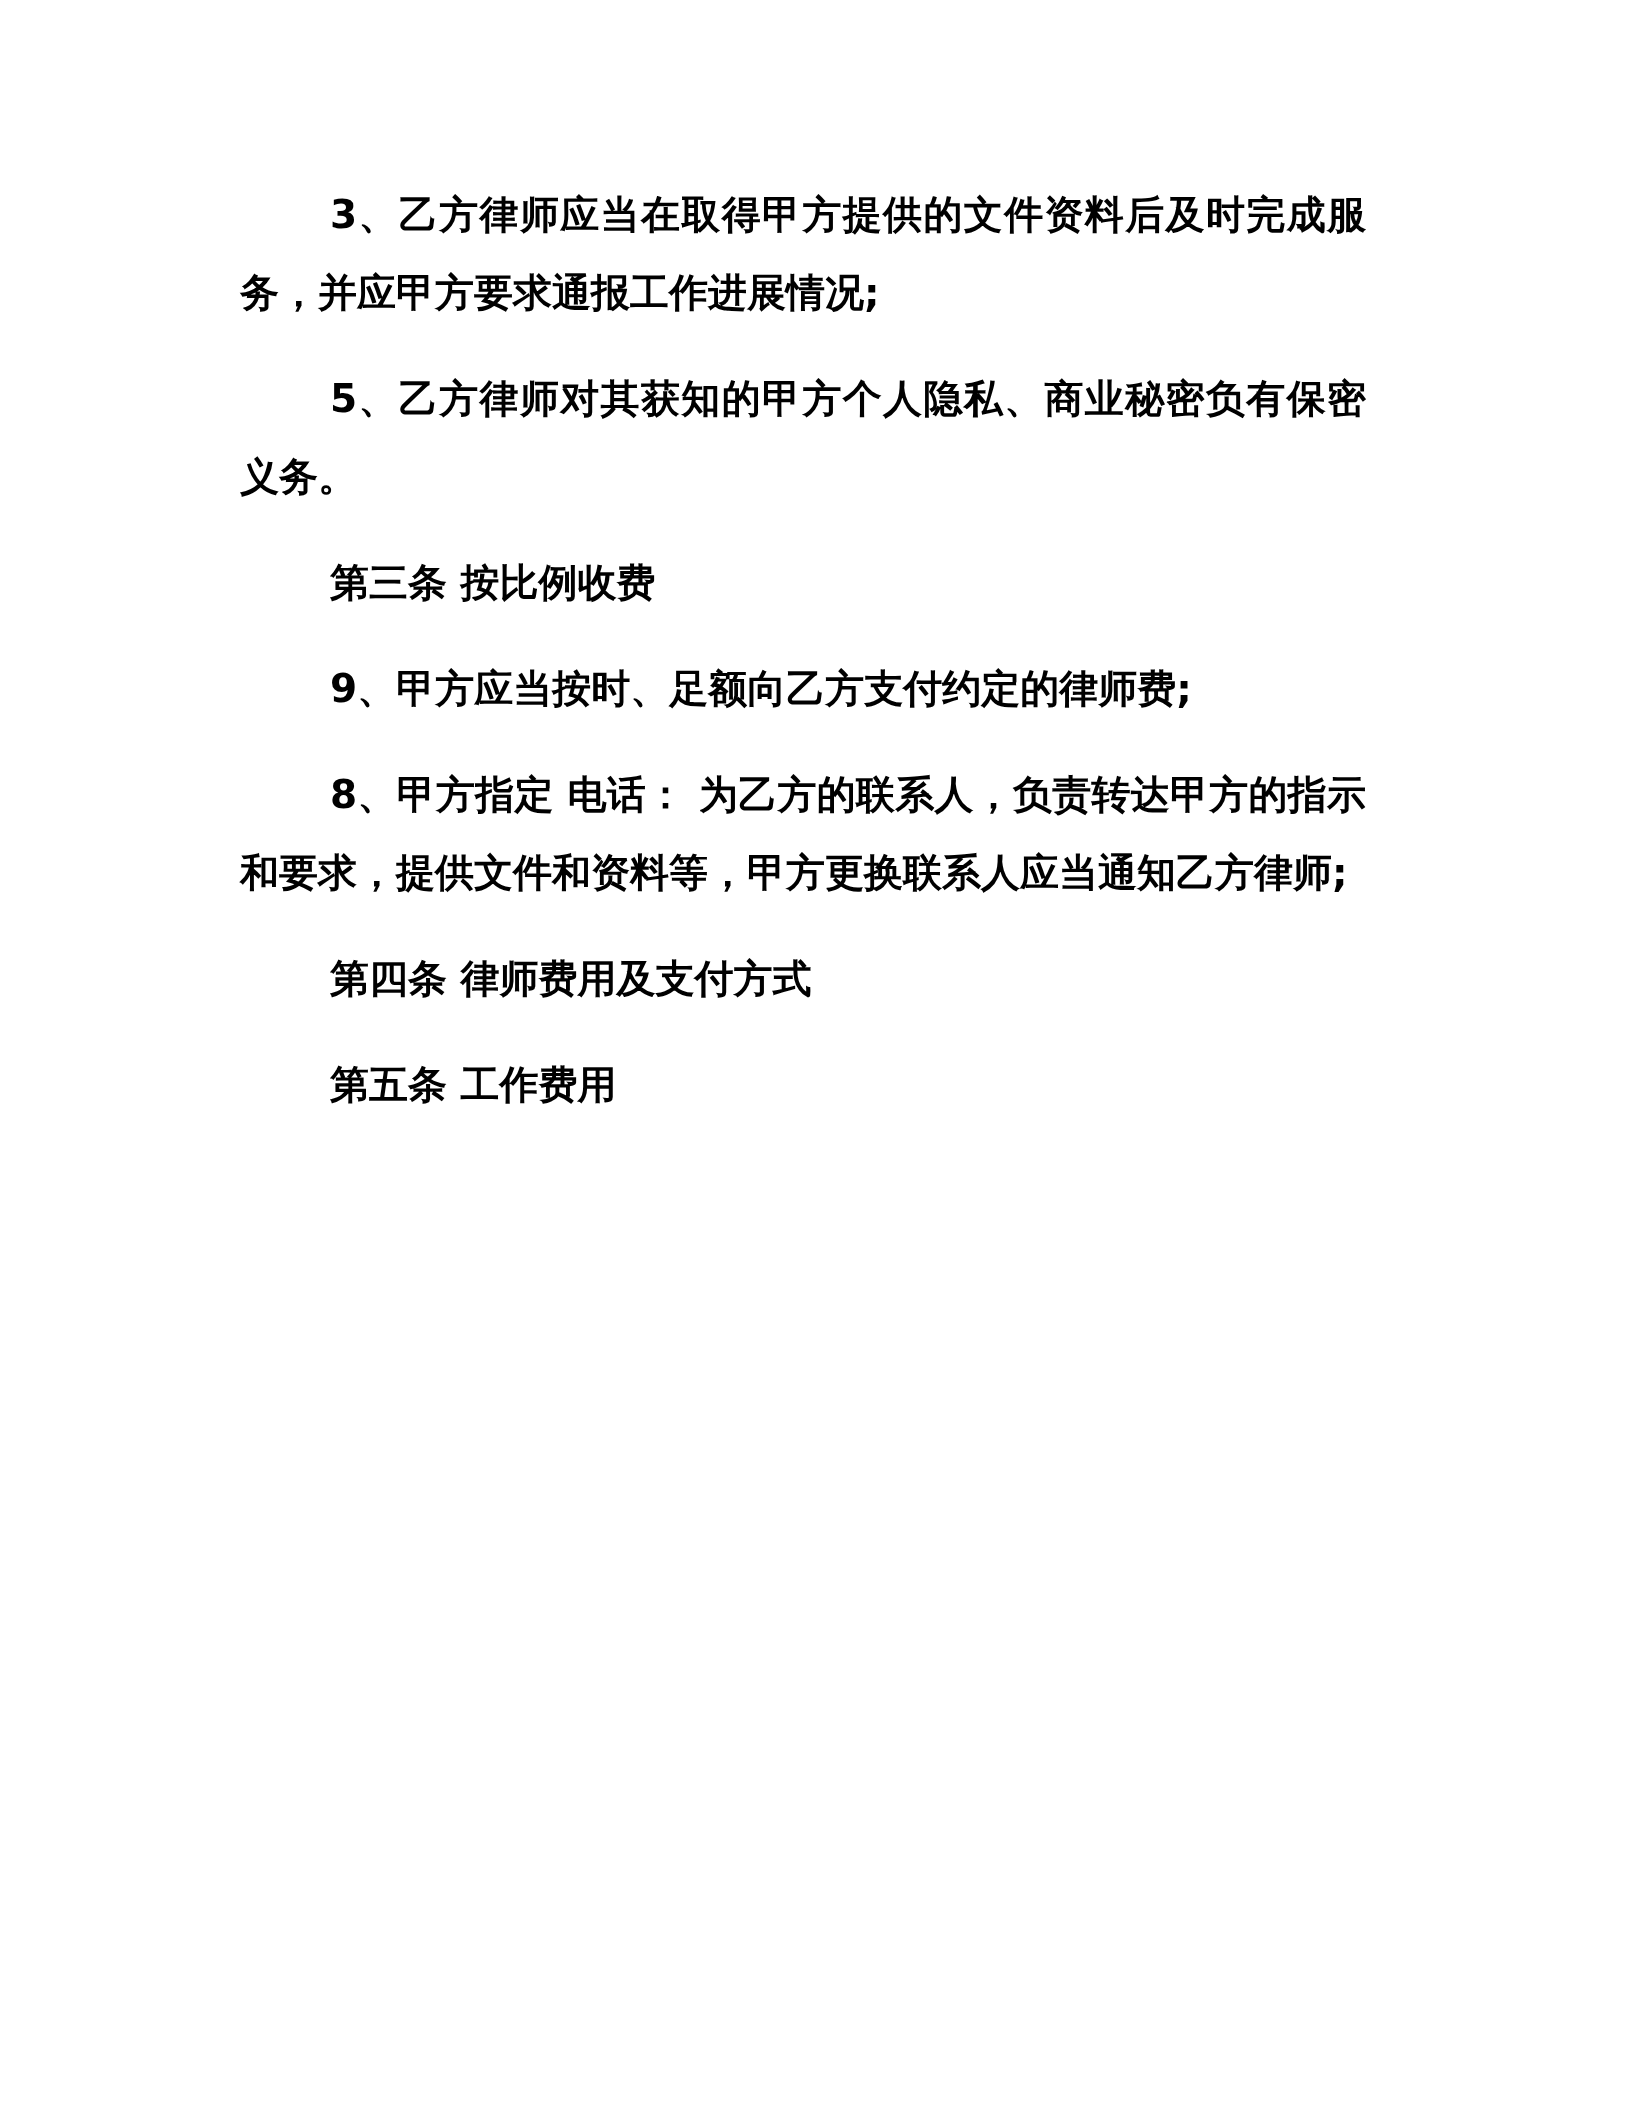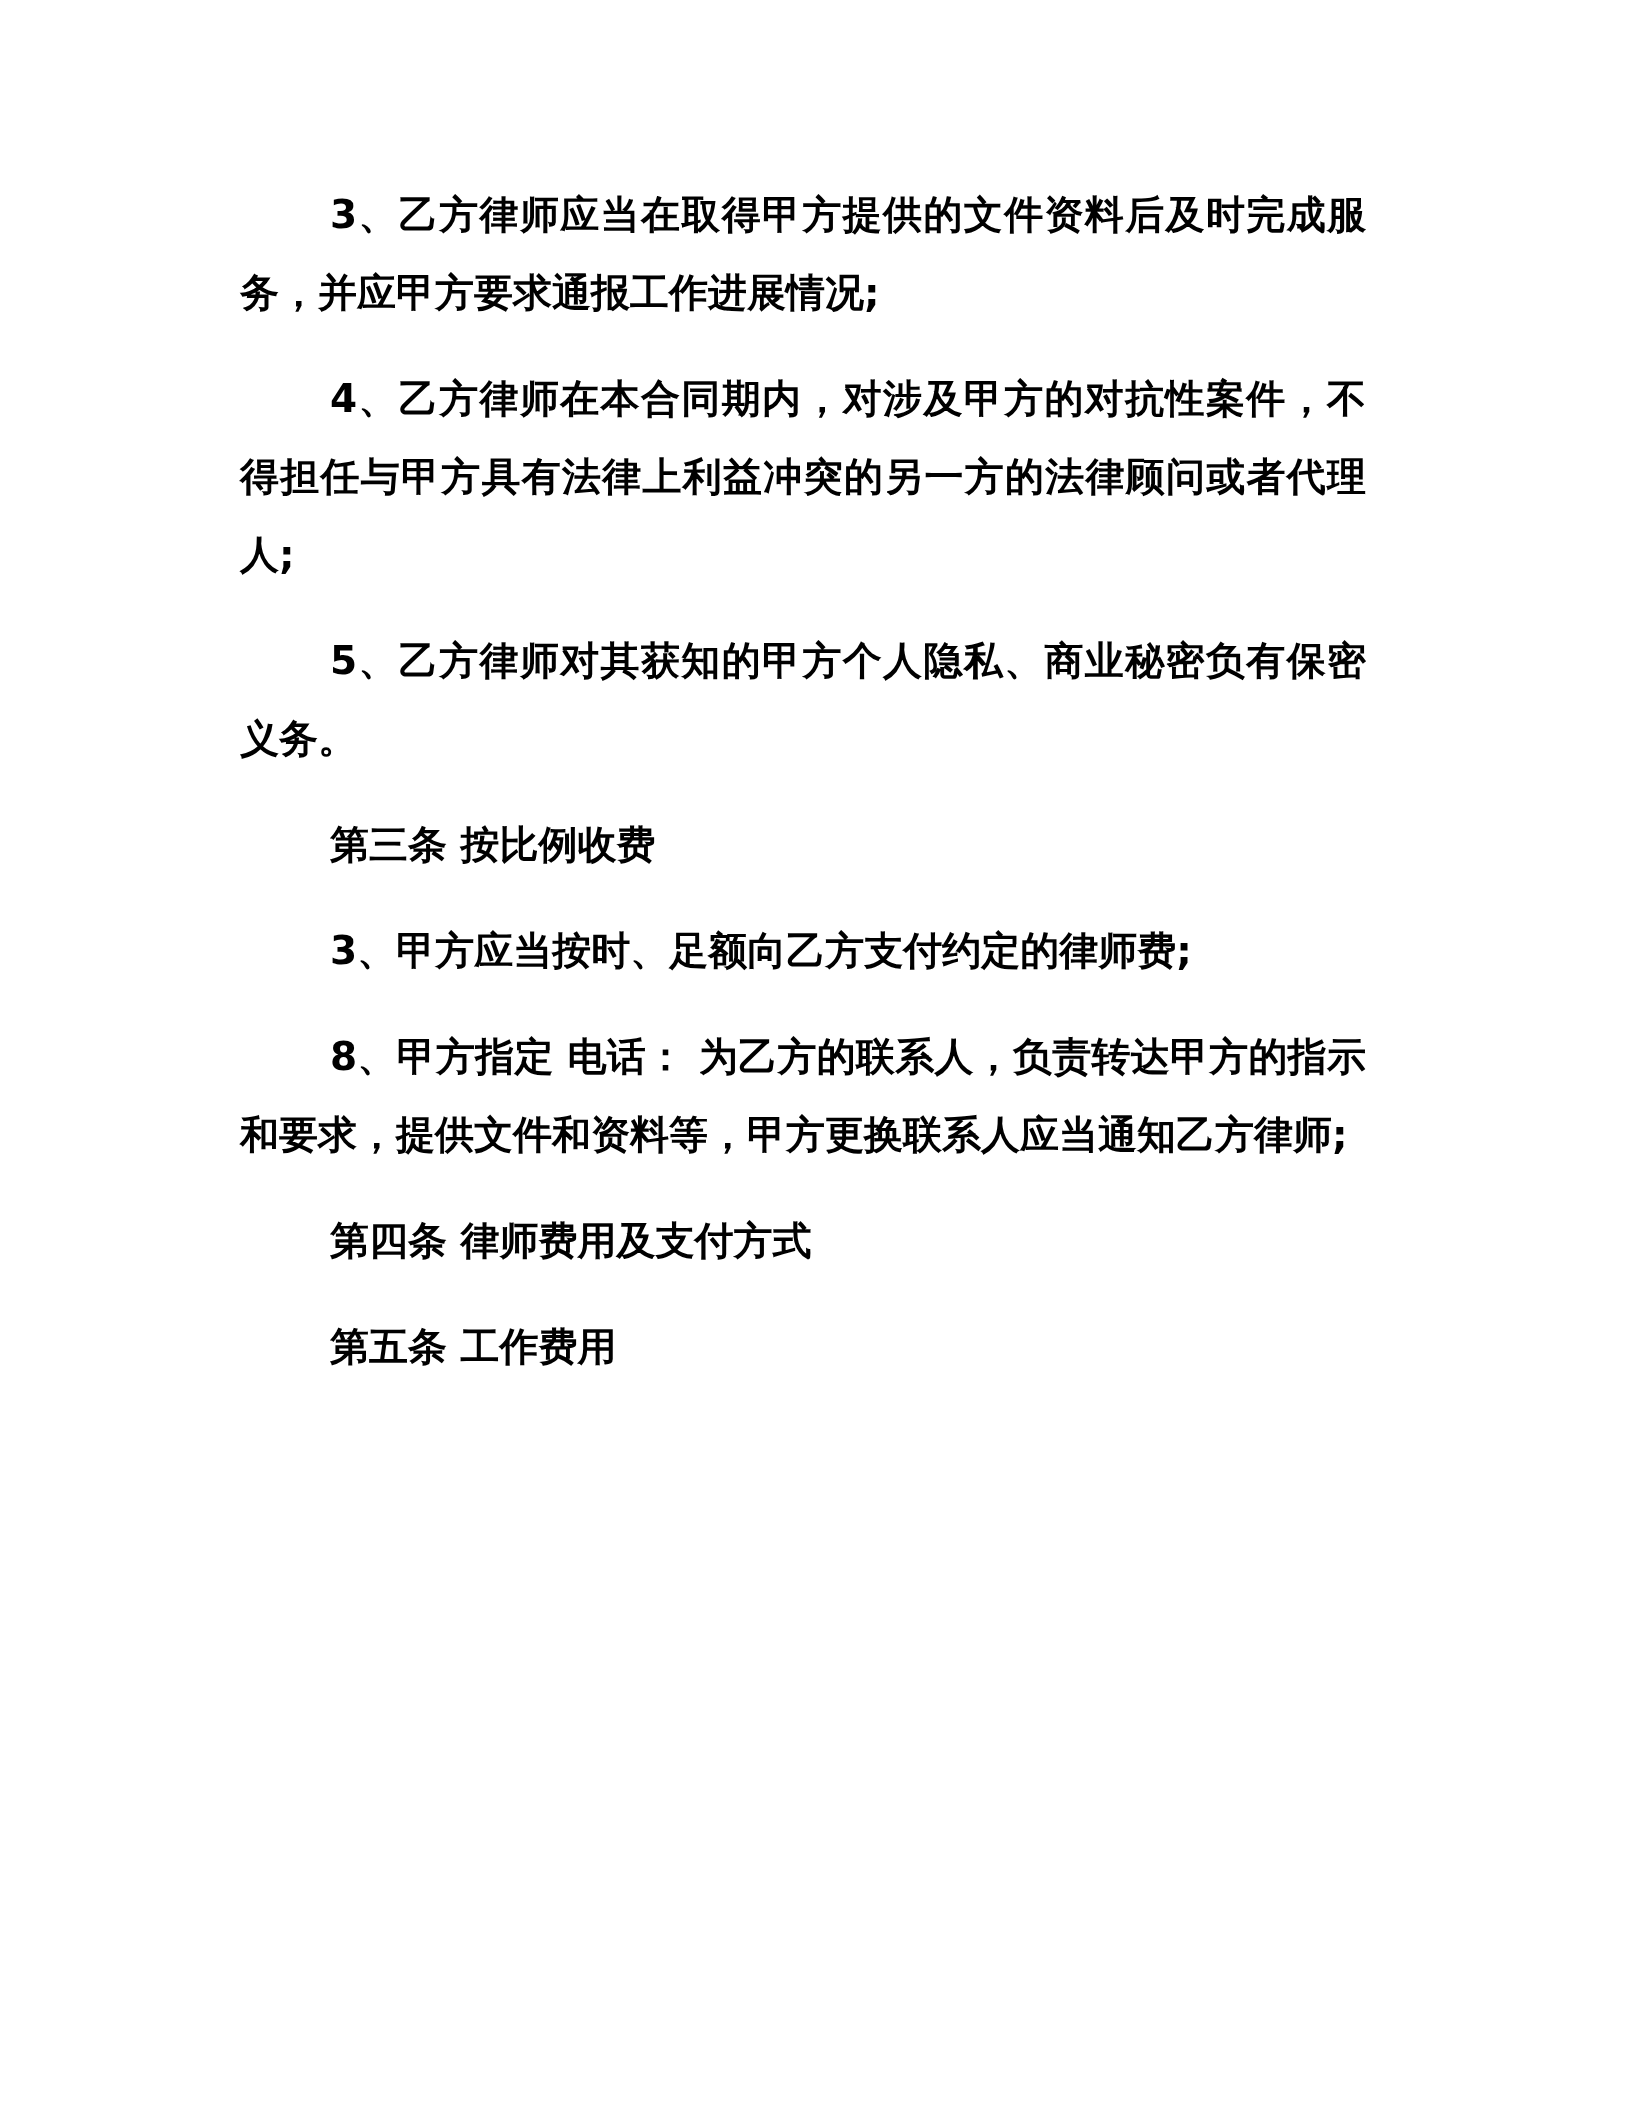--- a/index.html
+++ b/index.html
@@ -35,21 +35,20 @@
   .block:last-child {
     margin-bottom: 0;
   }
 </style>
 </head>
 <body>
 
 <div class="page">
   <div class="content">
     <p class="block">3、乙方律师应当在取得甲方提供的文件资料后及时完成服务，并应甲方要求通报工作进展情况;</p>
-    <p class="block">4、乙方律师在本合同期内，对涉及甲方的对抗性案件，不得担任与甲方具有法律上利益冲突的另一方的法律顾问或者代理人;</p>
     <p class="block">5、乙方律师对其获知的甲方个人隐私、商业秘密负有保密义务。</p>
     <p class="block">第三条 按比例收费</p>
-    <p class="block">3、甲方应当按时、足额向乙方支付约定的律师费;</p>
+    <p class="block">9、甲方应当按时、足额向乙方支付约定的律师费;</p>
     <p class="block">8、甲方指定 电话： 为乙方的联系人，负责转达甲方的指示和要求，提供文件和资料等，甲方更换联系人应当通知乙方律师;</p>
     <p class="block">第四条 律师费用及支付方式</p>
     <p class="block">第五条 工作费用</p>
   </div>
 </div>
 
 </body></html>

